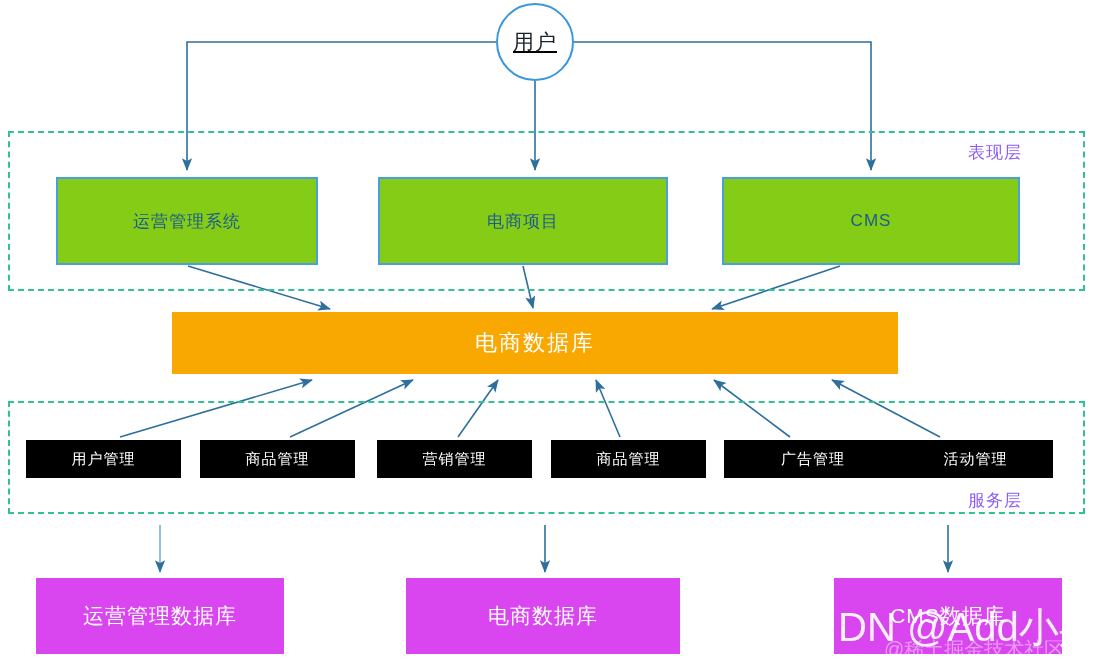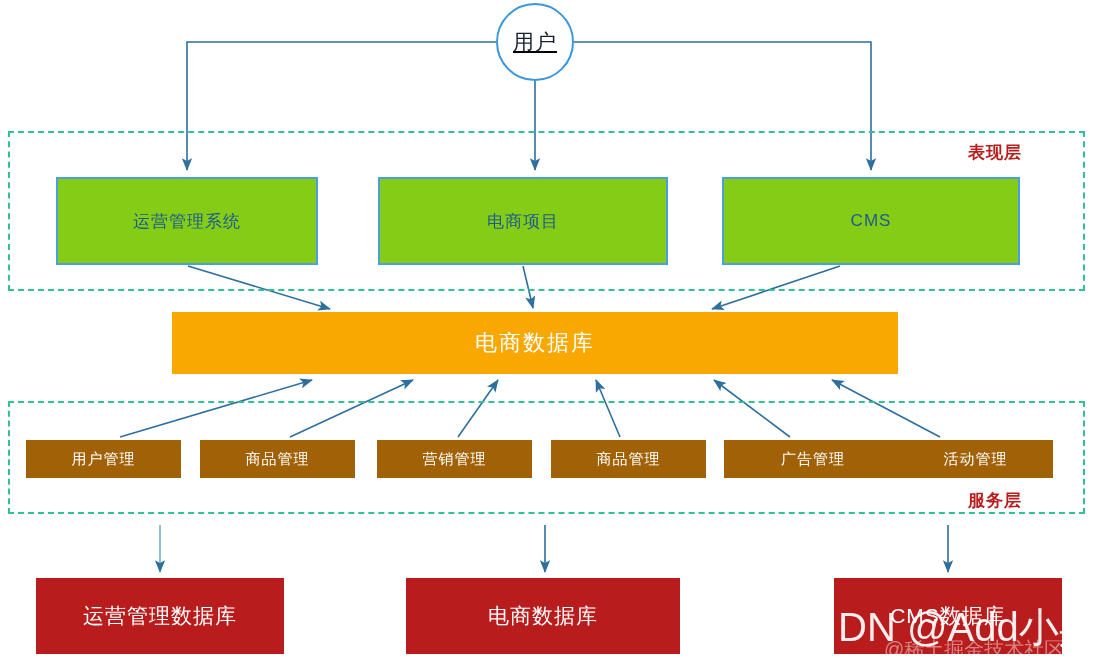--- a/index.html
+++ b/index.html
@@ -50,22 +50,22 @@
     border: 2.5px dashed #32c099;
     background: transparent;
     z-index: 1;
   }
   #layer-presentation { left: 8px; top: 131px; width: 1077px; height: 160px; }
   #layer-service      { left: 8px; top: 401px; width: 1077px; height: 113px; }
 
   .layer-label {
     position: absolute;
     font-size: 17px;
-    font-weight: bold;
-    color: #b91c1c;
+    font-weight: normal;
+    color: #8b5cf6;
     letter-spacing: 1px;
     z-index: 5;
   }
   #label-presentation { left: 968px; top: 141px; }
   #label-service      { left: 968px; top: 489px; }
 
   
   .pres-box {
     position: absolute;
     border: 2px solid #4a9fe0;
@@ -101,38 +101,38 @@
     font-size: 22px;
     color: #ffffff;
     letter-spacing: 2px;
   }
 
   
   .svc-box {
     position: absolute;
     top: 440px;
     height: 38px;
-    background: #a16207;
+    background: #000000;
     display: flex;
     align-items: center;
     justify-content: center;
     z-index: 3;
   }
   .svc-box span {
     font-size: 15px;
     color: #ffffff;
     letter-spacing: 1px;
   }
 
   
   .db-box {
     position: absolute;
     top: 578px;
     height: 76px;
-    background: #b91c1c;
+    background: #d946ef;
     display: flex;
     align-items: center;
     justify-content: center;
     z-index: 3;
   }
   .db-box span {
     font-size: 21px;
     color: #ffffff;
     letter-spacing: 1px;
   }

